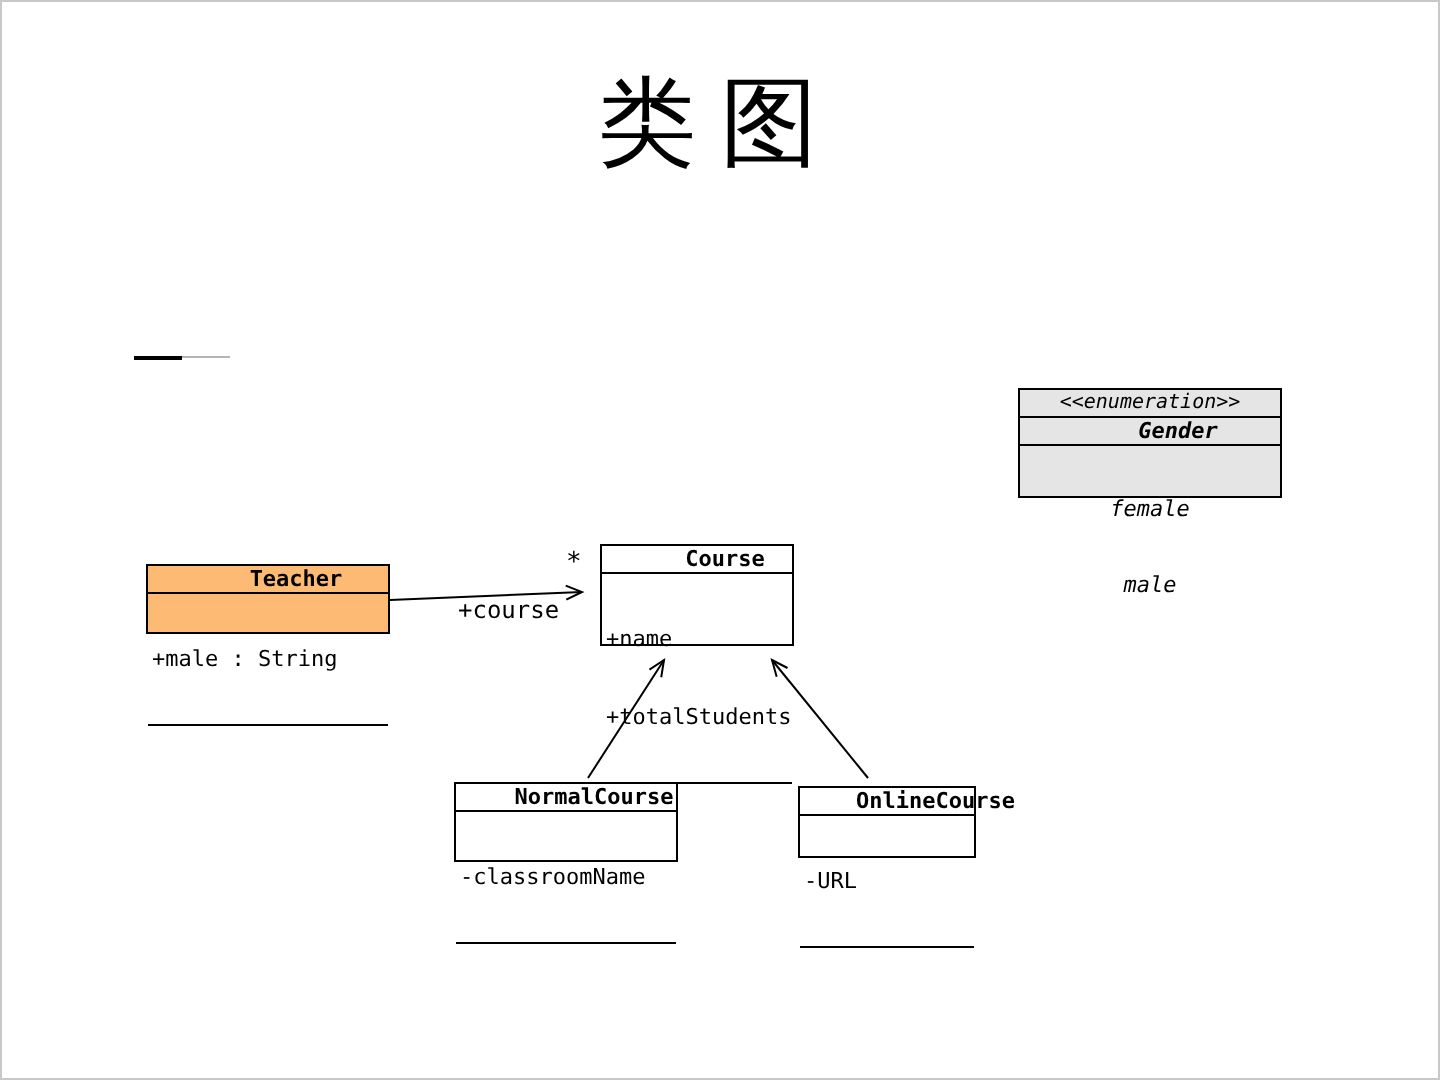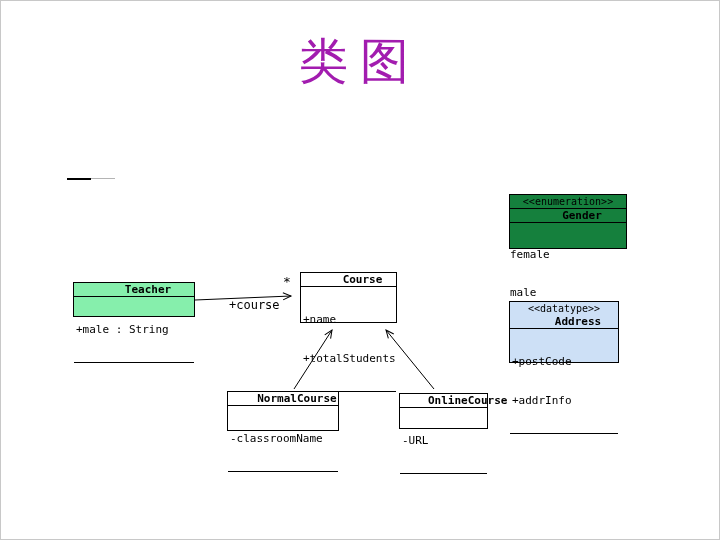--- a/index.html
+++ b/index.html
@@ -4,35 +4,35 @@
 <style>
   html,body{margin:0;padding:0;background:#fff;}
   .canvas{
     position:relative;width:720px;height:540px;background:#fff;overflow:hidden;
     font-family:"DejaVu Sans Mono","Liberation Mono",monospace;color:#000;
     border:1px solid #c8c8c8;box-sizing:border-box;
   }
   .title{
     position:absolute;top:28px;left:0;width:100%;text-align:center;margin:0;
     font-family:"DejaVu Serif","Liberation Serif",serif;font-weight:normal;
-    font-size:49px;letter-spacing:12px;color:#a21caf;
+    font-size:49px;letter-spacing:12px;color:#000000;
   }
   .dash-black{position:absolute;left:66px;top:177px;width:24px;height:2px;background:#000;}
   .dash-gray{position:absolute;left:90px;top:177px;width:24px;height:1px;background:#b4b4b4;}
   .connectors{position:absolute;left:0;top:0;width:720px;height:540px;pointer-events:none;}
   .uml-box{
     position:absolute;border:1px solid #000;background:#fff;box-sizing:border-box;
     display:flex;flex-direction:column;font-size:11px;line-height:13px;white-space:pre;
   }
   .box-title{font-weight:bold;text-align:center;border-bottom:1px solid #000;flex:0 0 auto;padding-left:28px;}
   .box-stereo{text-align:center;font-size:10px;flex:0 0 auto;}
   .box-stereo.ruled{border-bottom:1px solid #000;}
   .box-attrs{border-bottom:1px solid #000;padding-left:2px;flex:0 0 auto;}
   .attr{line-height:13px;}
-  .literals{flex:0 0 auto;}
+  .literals{text-align:center;flex:0 0 auto;}
   .literal{line-height:12px;}
   .box-empty{flex:1 1 auto;}
   .edge-label{position:absolute;font-size:12px;line-height:12px;}
   .mult{position:absolute;font-size:13px;line-height:13px;}
 </style>
 </head>
 <body>
 
 <div class="canvas">
 
@@ -48,21 +48,21 @@
       </marker>
     </defs>
     <line x1="194" y1="299" x2="290" y2="295" stroke="#000" stroke-width="1" marker-end="url(#openArrow)"></line>
     <line x1="293" y1="388" x2="331" y2="329" stroke="#000" stroke-width="1" marker-end="url(#openArrow)"></line>
     <line x1="433" y1="388" x2="385" y2="329" stroke="#000" stroke-width="1" marker-end="url(#openArrow)"></line>
   </svg>
 
   <div class="edge-label" style="left:228px;top:270px;margin-top:28px;">+course</div>
   <div class="mult" style="left:282px;top:274px;">*</div>
 
-  <div class="uml-box" style="left: 72px; top: 281px; width: 122px; height: 35px; background: #86efac;">
+  <div class="uml-box" style="left: 72px; top: 281px; width: 122px; height: 35px; background: #fdba74;">
     <div class="box-title">Teacher</div>
     <div class="box-attrs">
       <div class="attr">+male : String</div>
     </div>
     <div class="box-empty"></div>
   </div>
 
   <div class="uml-box" style="left: 299px; top: 271px; width: 97px; height: 51px; background: rgb(255, 255, 255);">
     <div class="box-title">Course</div>
     <div class="box-attrs">
@@ -81,32 +81,23 @@
   </div>
 
   <div class="uml-box" style="left: 226px; top: 390px; width: 112px; height: 40px; background: rgb(255, 255, 255);">
     <div class="box-title">NormalCourse</div>
     <div class="box-attrs">
       <div class="attr">-classroomName</div>
     </div>
     <div class="box-empty"></div>
   </div>
 
-  <div class="uml-box" style="left: 508px; top: 193px; width: 118px; height: 55px; background: #15803d;">
+  <div class="uml-box" style="left: 508px; top: 193px; width: 132px; height: 55px; background: #e5e5e5; font-style: italic;">
     <div class="box-stereo ruled">&lt;&lt;enumeration&gt;&gt;</div>
     <div class="box-title">Gender</div>
     <div class="literals">
       <div class="literal">female</div>
       <div class="literal">male</div>
     </div>
   </div>
 
-  <div class="uml-box" style="left: 508px; top: 300px; width: 110px; height: 62px; background: rgb(205, 224, 246);">
-    <div class="box-stereo">&lt;&lt;datatype&gt;&gt;</div>
-    <div class="box-title">Address</div>
-    <div class="box-attrs">
-      <div class="attr">+postCode</div>
-      <div class="attr">+addrInfo</div>
-    </div>
-    <div class="box-empty"></div>
-  </div>
 
 </div>
 
 </body></html>

